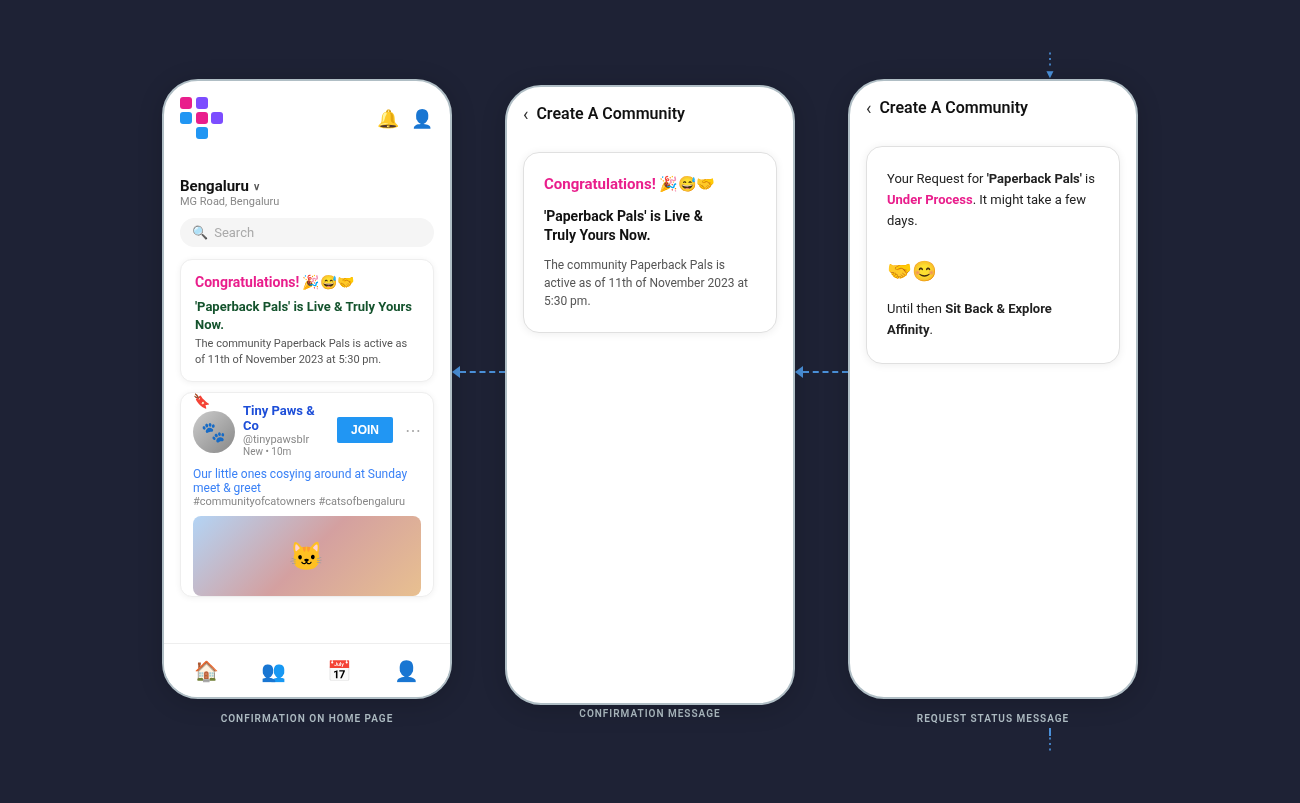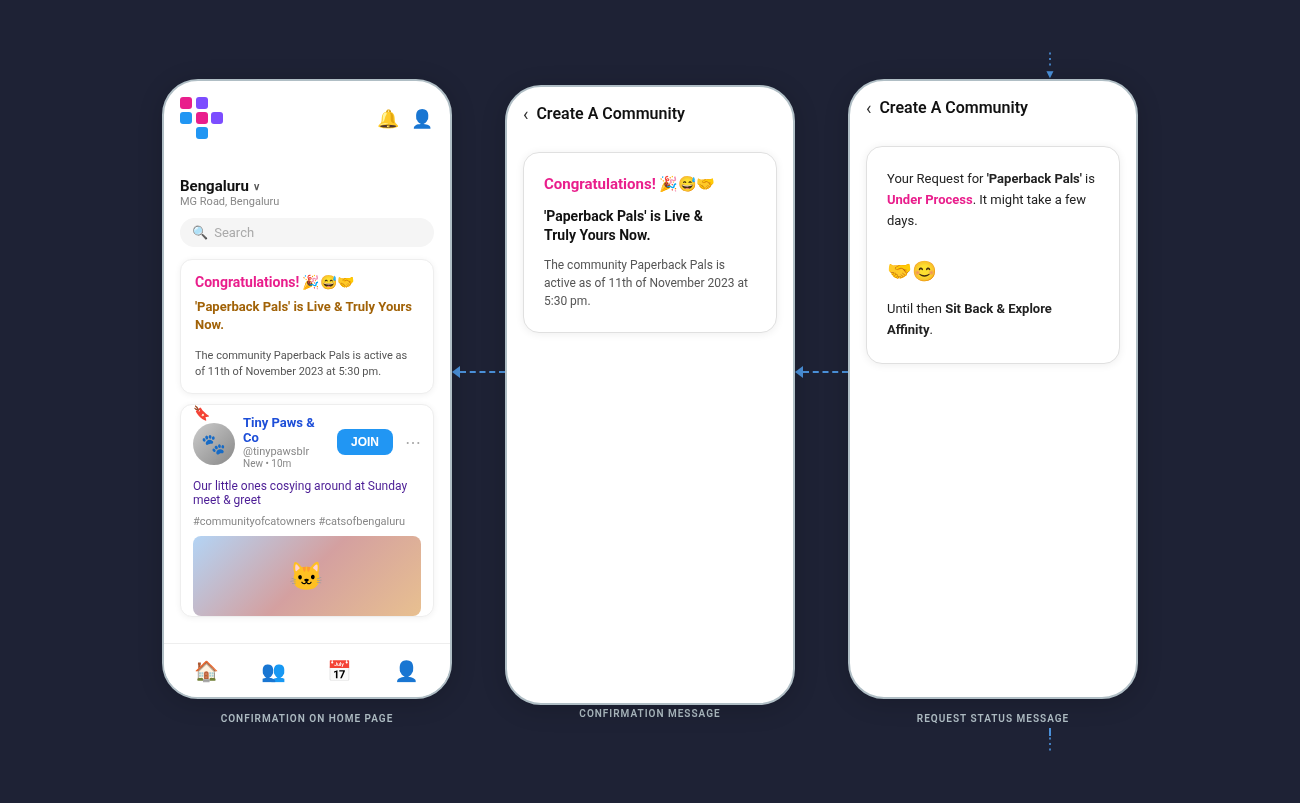--- a/index.html
+++ b/index.html
@@ -141,23 +141,23 @@
 
     .congrats-title {
       color: #e91e8c;
       font-size: 14px;
       font-weight: 700;
       margin-bottom: 8px;
     }
 
     .congrats-main {
       font-size: 13px;
-      color: #a16207;
-      font-weight: 700;
-      margin-bottom: 14px;
+      color: #14532d;
+      font-weight: 700;
+      margin-bottom: 2px;
       line-height: 1.4;
     }
 
     .congrats-sub {
       font-size: 11px;
       color: #555;
       line-height: 1.4;
     }
 
     .community-card {
@@ -214,41 +214,40 @@
 
     .community-new {
       font-size: 10px;
       color: #888;
     }
 
     .join-btn {
       background: #2196f3;
       color: #fff;
       border: none;
-      border-radius: 8px;
+      border-radius: 2px;
       padding: 6px 14px;
       font-size: 12px;
       font-weight: 600;
       cursor: pointer;
     }
 
     .more-icon {
       color: #aaa;
       font-size: 16px;
       margin-left: 4px;
     }
 
     .community-post {
       padding: 0 12px 0 12px;
     }
 
     .post-text {
       font-size: 12px;
-      color: #4c1d95;
-      margin-bottom: 8px;
+      color: #3b82f6;
     }
 
     .post-hashtags {
       font-size: 11px;
       color: #888;
       margin-bottom: 8px;
     }
 
     .post-image {
       width: 100%;

